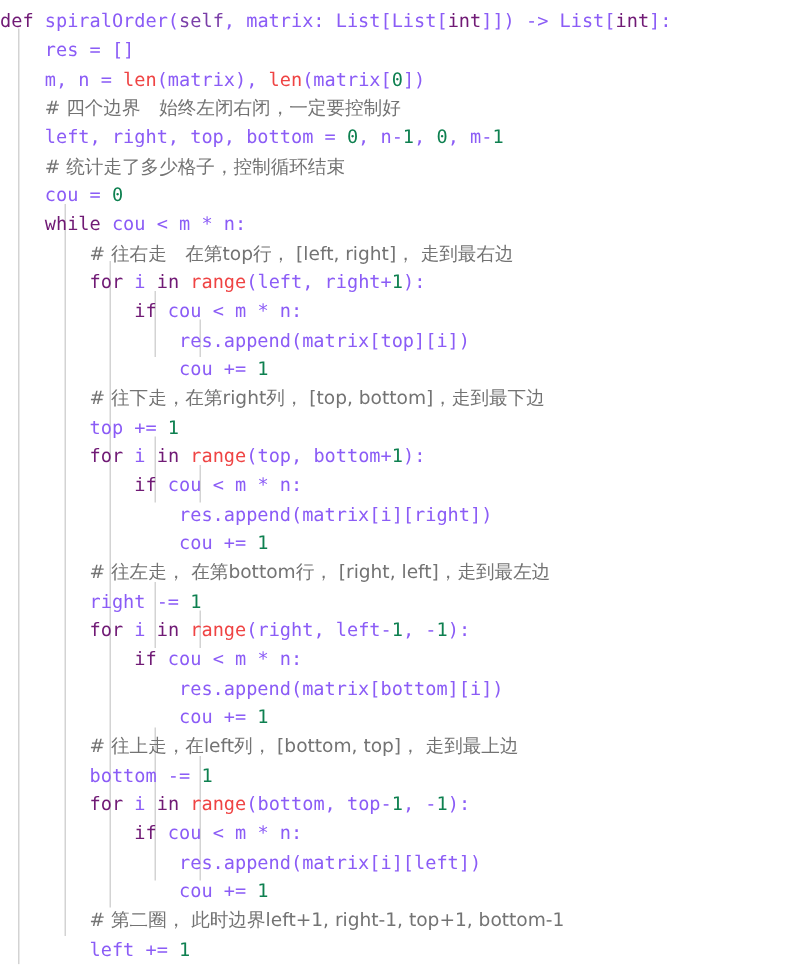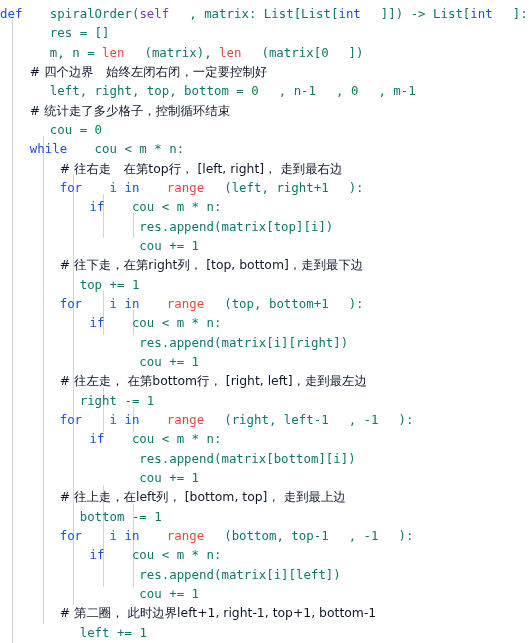--- a/index.html
+++ b/index.html
@@ -39,26 +39,26 @@
     color: #000000;
     font-family: "DejaVu Sans Mono", "Liberation Mono", monospace;
     font-size: 12.4px;
     line-height: 19.33px;
     letter-spacing: 0px;
   }
   .line {
     height: 19.33px;
     white-space: pre;
   }
-  .kw   { color: #1d4ed8; }
+  .kw   { color: #701a75; }
   .bi   { color: #ef4444; }
   .self { color: #7a3ea8; margin-top: 20px; }
   .num  { color: #0e8050; }
-  .cmt  { color: #0f172a; }
-  .pln  { color: #0f766e; margin-left: 20px; }
+  .cmt  { color: #737373; }
+  .pln  { color: #8b5cf6; }
   .cmt-cn { font-family: "DejaVu Sans", "Liberation Sans", sans-serif; }
 </style>
 </head>
 <body>
 
 <div id="editor">
   <div id="guides">
       <div class="guide" style="left: 12px; top: 19px; height: 624px; background: rgb(211, 211, 211);"></div>
       <div class="guide" style="left: 43px; top: 136px; height: 488px; background: rgb(211, 211, 211);"></div>
       <div class="guide" style="left: 73px; top: 174px; height: 431px; background: rgb(211, 211, 211);"></div>

